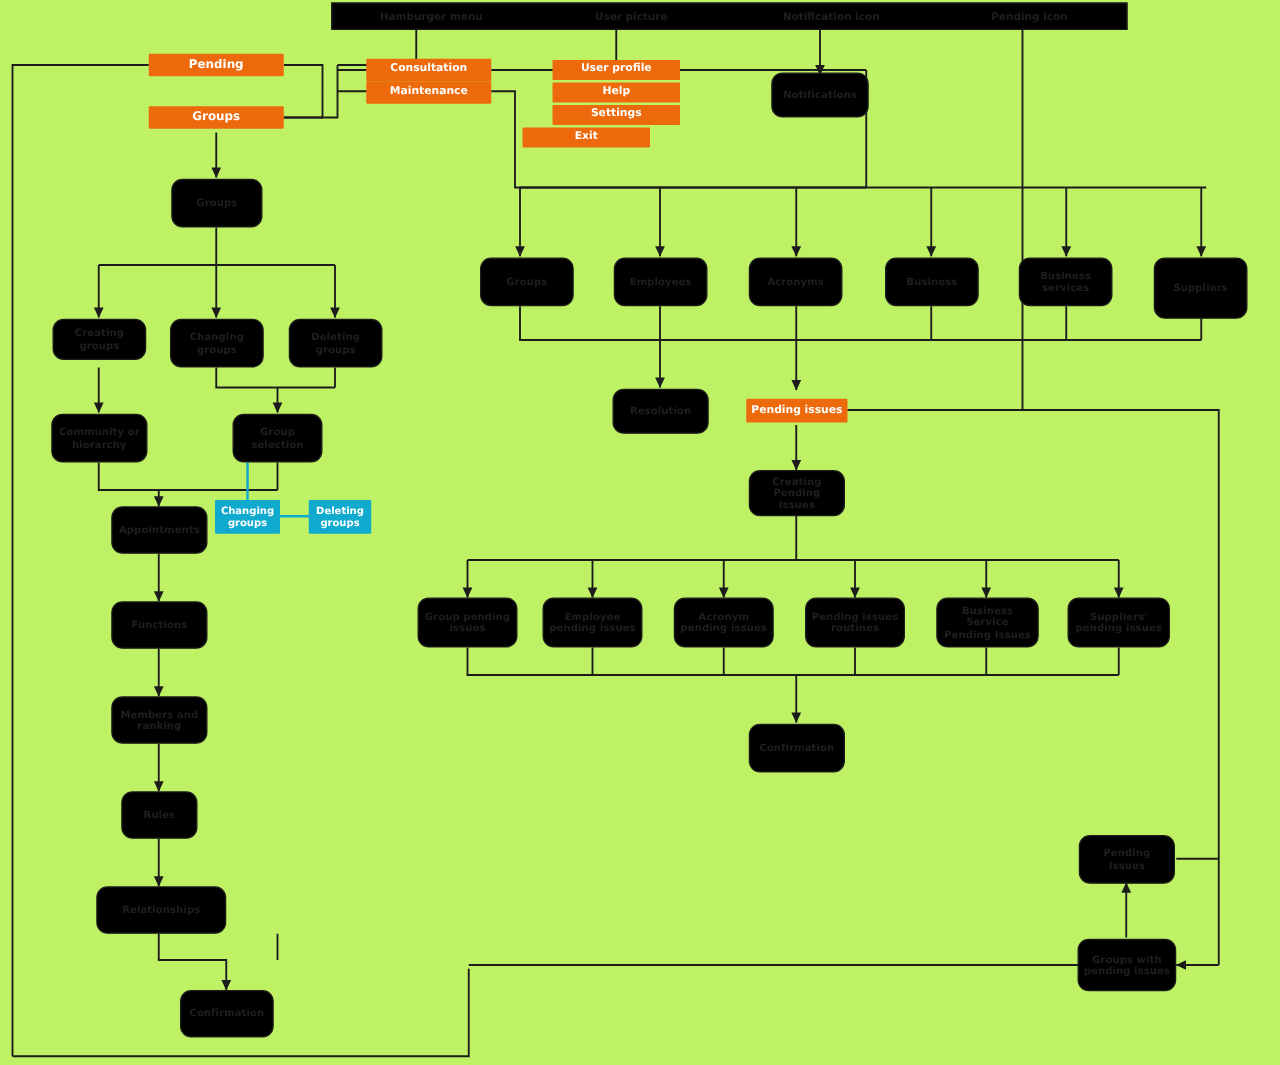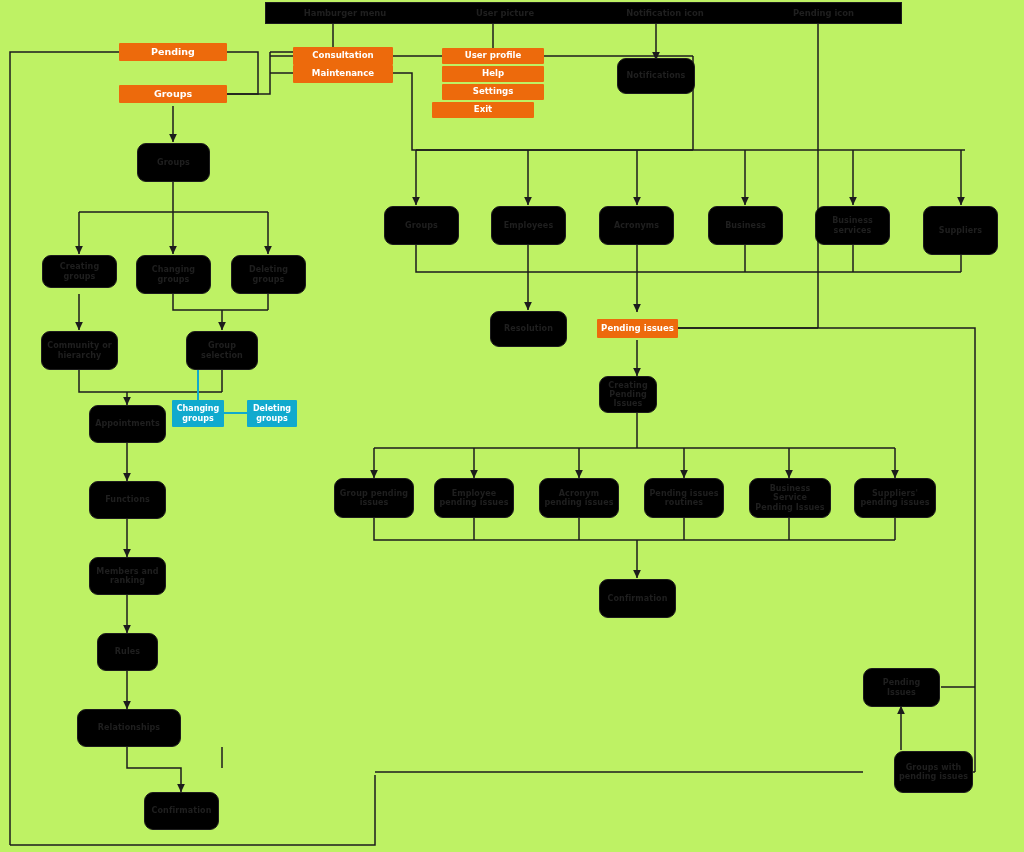--- a/index.html
+++ b/index.html
@@ -209,21 +209,21 @@
 
   <div class="node n-orange small" style="left:442px;top:48px;width:102px;height:16px;">
     <span>User profile</span>
   </div>
   <div class="node n-orange small" style="left:442px;top:66px;width:102px;height:16px;">
     <span>Help</span>
   </div>
   <div class="node n-orange small" style="left:442px;top:84px;width:102px;height:16px;">
     <span>Settings</span>
   </div>
-  <div class="node n-orange small" style="left:432px;top:102px;width:102px;height:16px;">
+  <div class="node n-orange small" style="left:418px;top:102px;width:102px;height:16px;">
     <span>Exit</span>
   </div>
 
   <div class="node n-dark" style="left:617px;top:58px;width:78px;height:36px;">
     <span>Notifications</span>
   </div>
 
   <div class="node n-dark" style="left:137px;top:143px;width:73px;height:39px;">
     <span>Groups</span>
   </div>
@@ -290,21 +290,21 @@
     <span>Suppliers</span>
   </div>
 
   <div class="node n-dark" style="left:490px;top:311px;width:77px;height:36px;">
     <span>Resolution</span>
   </div>
   <div class="node n-orange small" style="left:597px;top:319px;width:81px;height:19px;">
     <span>Pending issues</span>
   </div>
 
-  <div class="node n-dark" style="left:599px;top:376px;width:58px;height:37px;">
+  <div class="node n-dark" style="left:599px;top:376px;width:77px;height:37px;">
     <span>Creating Pending Issues</span>
   </div>
 
   <div class="node n-dark" style="left:334px;top:478px;width:80px;height:40px;justify-content:center;">
     <span>Group pending issues</span>
   </div>
   <div class="node n-dark" style="left:434px;top:478px;width:80px;height:40px;">
     <span>Employee pending issues</span>
   </div>
   <div class="node n-dark" style="left:539px;top:478px;width:80px;height:40px;">
@@ -320,17 +320,17 @@
     <span>Suppliers' pending issues</span>
   </div>
 
   <div class="node n-dark" style="left:599px;top:579px;width:77px;height:39px;">
     <span>Confirmation</span>
   </div>
 
   <div class="node n-dark" style="left:863px;top:668px;width:77px;height:39px;">
     <span>Pending Issues</span>
   </div>
-  <div class="node n-dark" style="left:862px;top:751px;width:79px;height:42px;margin-left:32px;">
+  <div class="node n-dark" style="left:862px;top:751px;width:79px;height:42px;">
     <span>Groups with pending issues</span>
   </div>
 
 </div>
 
 </body></html>

